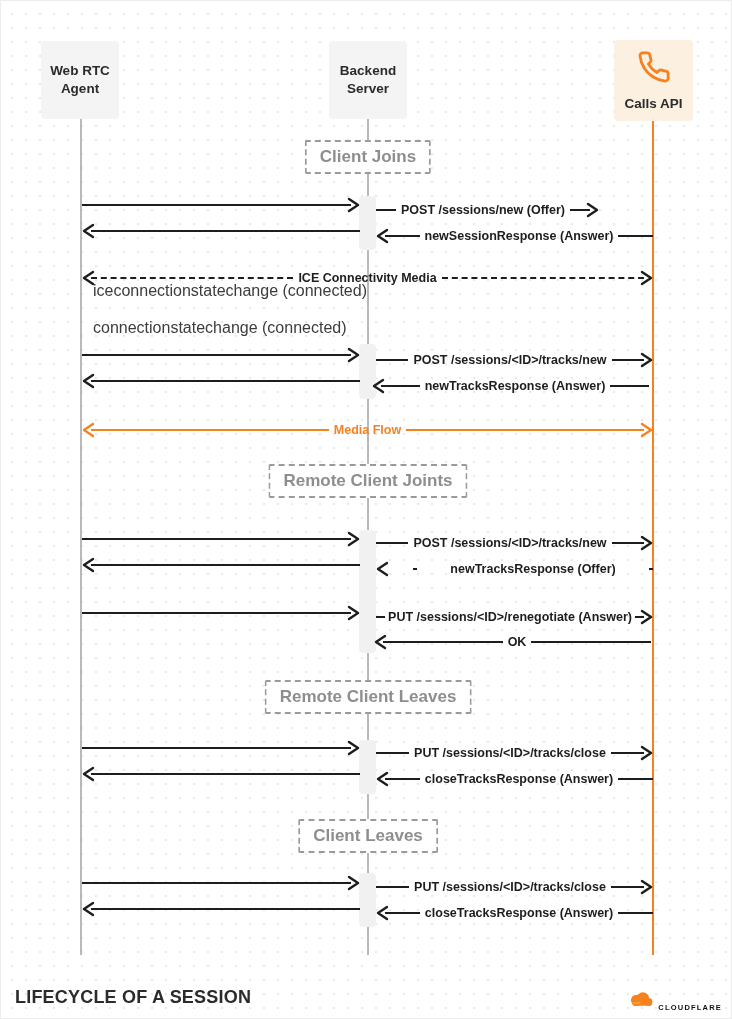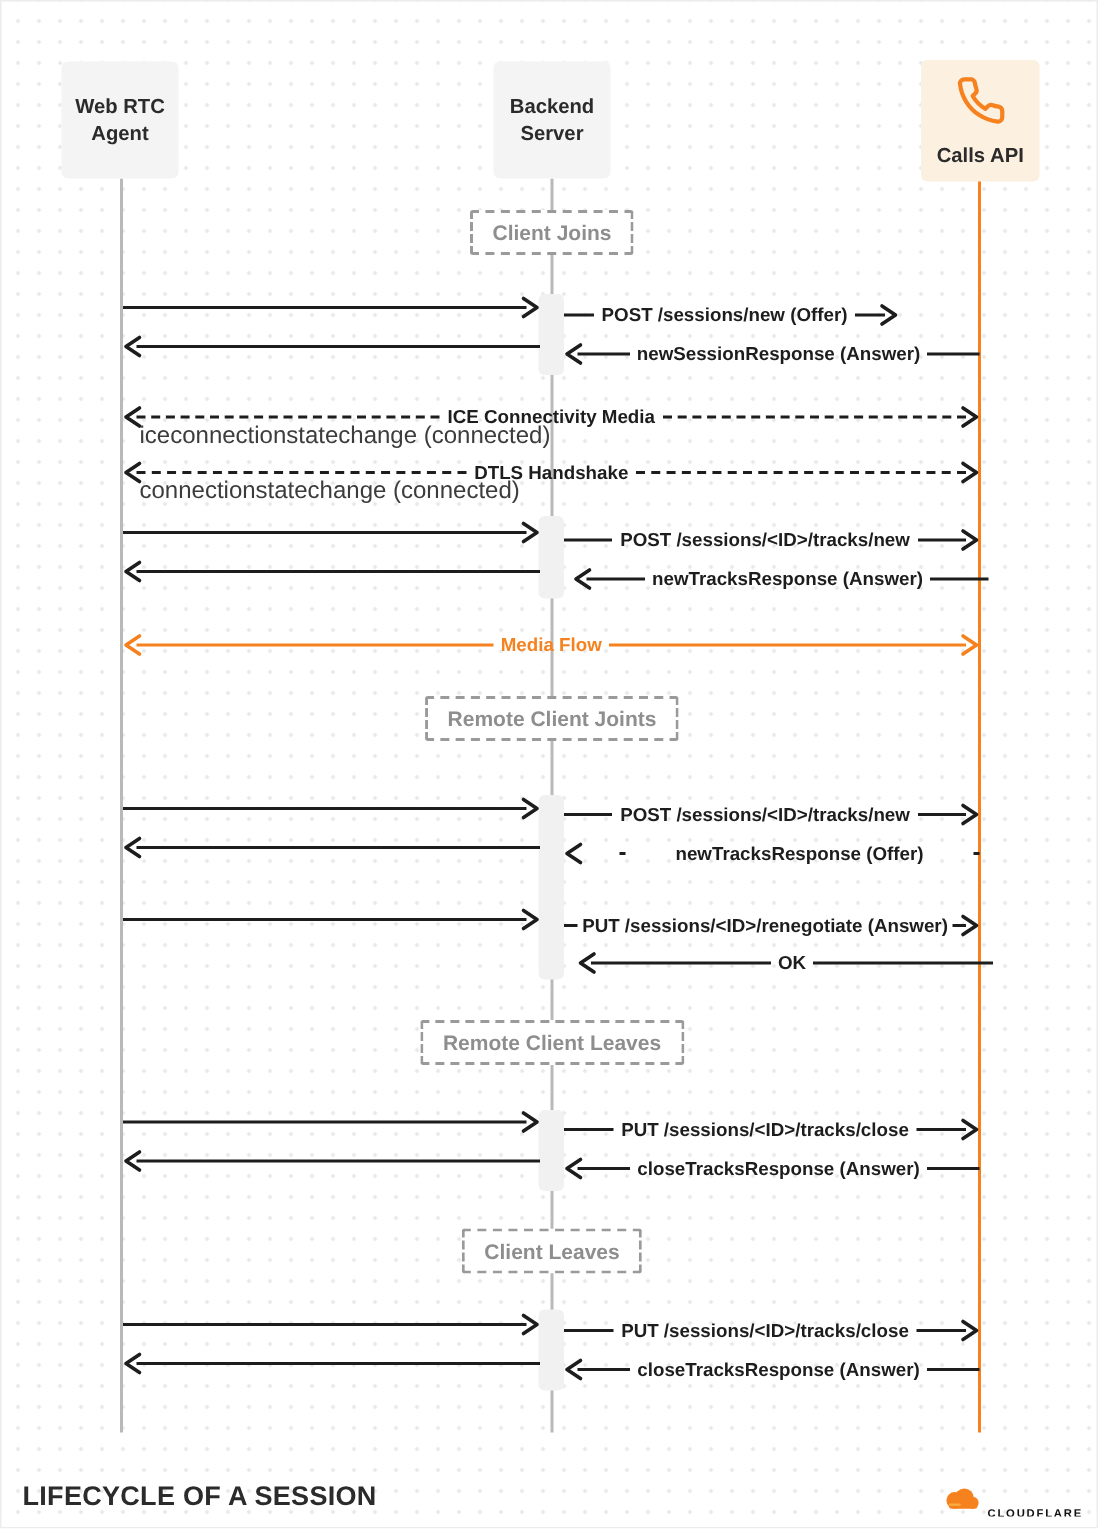--- a/index.html
+++ b/index.html
@@ -53,21 +53,21 @@
 
   
   .event-note{
     position:absolute; font-size:16px; color:#3c3c3c; white-space:nowrap;
   }
 
   
   .phase{
     position:absolute; left:367px; transform:translateX(-50%);
     background:#ffffff; border:2px dashed #9a9a9a; border-radius:2px;
-    padding:5px 13px; font-size:14px; font-weight:bold; color:#8e8e8e; white-space:nowrap;
+    padding:5px 13px; font-size:17px; font-weight:bold; color:#8e8e8e; white-space:nowrap;
   }
 
   
   .footer-title{
     position:absolute; left:14px; top:986px;
     font-size:18px; font-weight:bold; color:#2b2b2b; letter-spacing:0.2px;
   }
   .brand{
     position:absolute; right:9px; top:990px;
     display:flex; align-items:center; gap:4px;
@@ -156,48 +156,37 @@
       </svg>
     <i class="lnd"></i>
     <span class="lbl">ICE Connectivity Media</span>
     <i class="lnd"></i>
     <svg class="chev r" width="13" height="16" viewBox="0 0 13 16">
         <path d="M2 2 L11 8 L2 14" fill="none" stroke="#1d1d1d" stroke-width="2.4" stroke-linecap="round" stroke-linejoin="round"></path>
       </svg>
   </div>
   <div class="event-note" style="left:92px;top:281px;">iceconnectionstatechange (connected)</div>
 
-  <div class="msg" style="top:306px;left:81px;width:571px;">
-    <svg class="chev l" width="13" height="16" viewBox="0 0 13 16">
-        <path d="M11 2 L2 8 L11 14" fill="none" stroke="#1d1d1d" stroke-width="2.4" stroke-linecap="round" stroke-linejoin="round"></path>
-      </svg>
-    <i class="lnd"></i>
-    <span class="lbl">DTLS Handshake</span>
-    <i class="lnd"></i>
-    <svg class="chev r" width="13" height="16" viewBox="0 0 13 16">
-        <path d="M2 2 L11 8 L2 14" fill="none" stroke="#1d1d1d" stroke-width="2.4" stroke-linecap="round" stroke-linejoin="round"></path>
-      </svg>
-  </div>
   <div class="event-note" style="left:92px;top:318px;">connectionstatechange (connected)</div>
 
   <div class="msg" style="top:346px;left:81px;width:278px;">
     <i class="ln"></i>
     <svg class="chev r" width="13" height="16" viewBox="0 0 13 16">
         <path d="M2 2 L11 8 L2 14" fill="none" stroke="#1d1d1d" stroke-width="2.4" stroke-linecap="round" stroke-linejoin="round"></path>
       </svg>
   </div>
   <div class="msg" style="top:351px;left:375px;width:277px;">
     <i class="ln"></i>
     <span class="lbl">POST /sessions/&lt;ID&gt;/tracks/new</span>
     <i class="ln"></i>
     <svg class="chev r" width="13" height="16" viewBox="0 0 13 16">
         <path d="M2 2 L11 8 L2 14" fill="none" stroke="#1d1d1d" stroke-width="2.4" stroke-linecap="round" stroke-linejoin="round"></path>
       </svg>
   </div>
-  <div class="msg" style="top:377px;left:381px;width:277px;">
+  <div class="msg" style="top:377px;left:371px;width:277px;">
     <svg class="chev l" width="13" height="16" viewBox="0 0 13 16">
         <path d="M11 2 L2 8 L11 14" fill="none" stroke="#1d1d1d" stroke-width="2.4" stroke-linecap="round" stroke-linejoin="round"></path>
       </svg>
     <i class="ln"></i>
     <span class="lbl">newTracksResponse (Answer)</span>
     <i class="ln"></i>
   </div>
   <div class="msg" style="top:372px;left:81px;width:278px;">
     <svg class="chev l" width="13" height="16" viewBox="0 0 13 16">
         <path d="M11 2 L2 8 L11 14" fill="none" stroke="#1d1d1d" stroke-width="2.4" stroke-linecap="round" stroke-linejoin="round"></path>
@@ -253,21 +242,21 @@
       </svg>
   </div>
   <div class="msg" style="top:608px;left:375px;width:277px;">
     <i class="ln"></i>
     <span class="lbl" style="padding:0 3px;">PUT /sessions/&lt;ID&gt;/renegotiate (Answer)</span>
     <i class="ln"></i>
     <svg class="chev r" width="13" height="16" viewBox="0 0 13 16">
         <path d="M2 2 L11 8 L2 14" fill="none" stroke="#1d1d1d" stroke-width="2.4" stroke-linecap="round" stroke-linejoin="round"></path>
       </svg>
   </div>
-  <div class="msg" style="top:633px;left:384px;width:277px;">
+  <div class="msg" style="top:633px;left:373px;width:277px;">
     <svg class="chev l" width="13" height="16" viewBox="0 0 13 16">
         <path d="M11 2 L2 8 L11 14" fill="none" stroke="#1d1d1d" stroke-width="2.4" stroke-linecap="round" stroke-linejoin="round"></path>
       </svg>
     <i class="ln"></i>
     <span class="lbl">OK</span>
     <i class="ln"></i>
   </div>
 
   <div class="msg" style="top:739px;left:81px;width:278px;">
     <i class="ln"></i>

